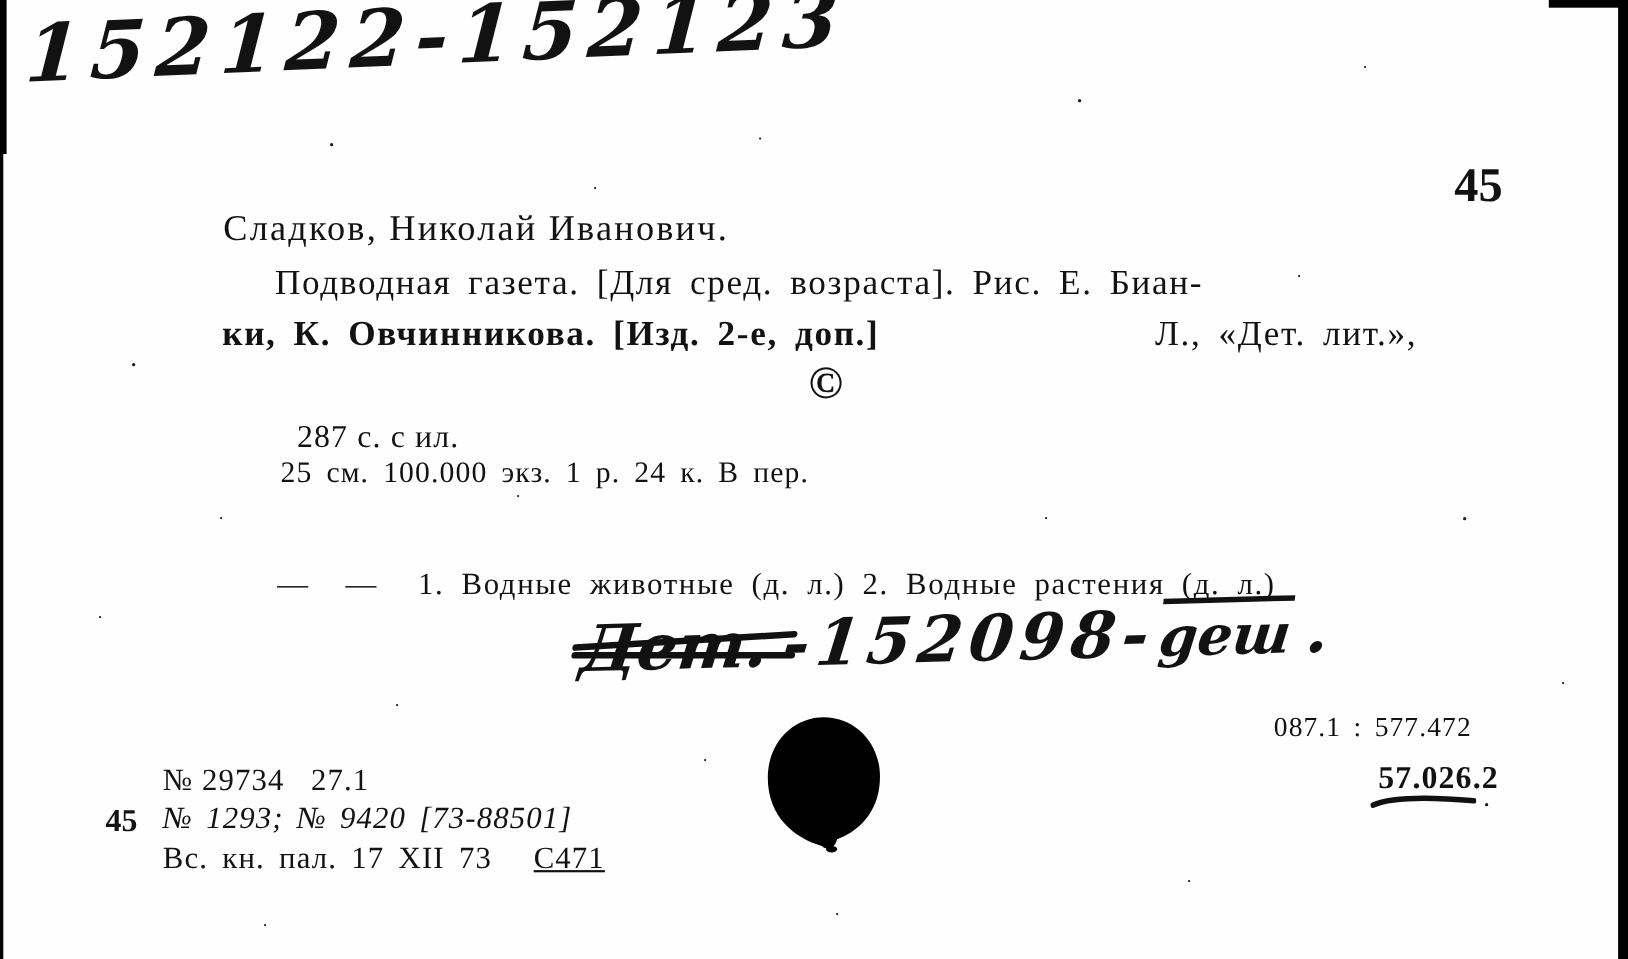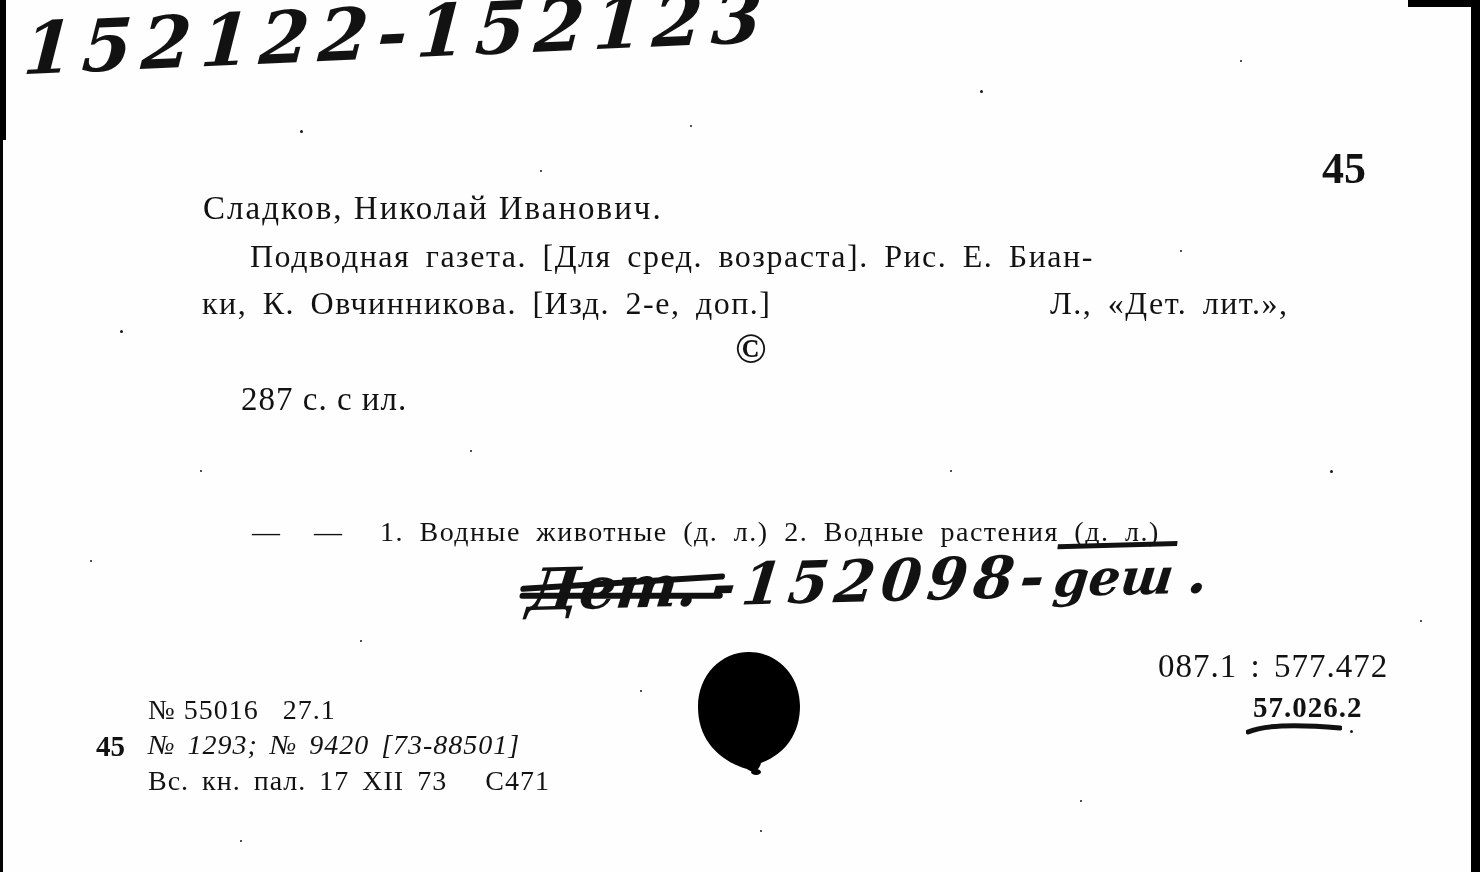--- a/index.html
+++ b/index.html
@@ -9,41 +9,41 @@
     background:#fefefe;
     overflow:hidden;
     font-family:"Liberation Serif","DejaVu Serif",serif;
     color:#121212;
   }
   .abs{position:absolute;white-space:nowrap;}
 
   
   .author{left:203px;top:190px;font-size:33px;font-weight:normal;letter-spacing:2px;}
   .tline1{left:250px;top:238px;font-size:32px;letter-spacing:1.5px;word-spacing:6px;}
-  .tline2{left:202px;top:285px;font-size:32px;letter-spacing:1.5px;word-spacing:6px;}
+  .tline2{left:202px;top:285px;font-size:32px;letter-spacing:1.5px;word-spacing:6px;font-weight:bold;}
   .publisher{left:1050px;top:285px;font-size:32px;letter-spacing:1.5px;word-spacing:6px;}
   .tline3{left:202px;top:330px;font-size:32px;letter-spacing:1.5px;}
   .copyright{left:735px;top:325px;font-size:42px;font-weight:bold;}
-  .pagination{left:241px;top:381px;font-size:33px;letter-spacing:1px;}
+  .pagination{left:270px;top:381px;font-size:29px;letter-spacing:1px;}
   .formatline{left:255px;top:414px;font-size:27px;letter-spacing:1px;word-spacing:5px;}
   .tracings{left:252px;top:516px;font-size:28px;letter-spacing:1.5px;word-spacing:7px;text-align:right;}
   .tracings .dashes{margin-right:28px;letter-spacing:10px;}
 
   .pageno{left:1322px;top:143px;font-size:44px;font-weight:bold;}
 
-  .udc{left:1158px;top:648px;font-size:33px;letter-spacing:1px;word-spacing:4px;}
+  .udc{left:1158px;top:648px;font-size:25px;letter-spacing:1px;word-spacing:4px;}
   .index2{left:1253px;top:691px;font-size:29px;font-weight:bold;letter-spacing:1px;text-align:right;}
   .index2-underline{left:1246px;top:722px;}
 
   .f-line1{left:148px;top:694px;font-size:28px;letter-spacing:1px;}
   .f-line1 .extra{margin-left:24px;}
   .f-card{left:96px;top:730px;font-size:29px;font-weight:bold;}
   .f-line2{left:148px;top:729px;font-size:28px;letter-spacing:1px;word-spacing:4px;font-style:italic;}
   .f-line3{left:148px;top:765px;font-size:28px;letter-spacing:1px;word-spacing:5px;}
-  .f-line3 .code{margin-left:38px;}
+  .f-line3 .code{margin-left:38px;text-decoration:underline;}
 
   
   .hand{
     font-family:"DejaVu Serif",serif;
     font-style:italic;
     font-weight:bold;
   }
   .accession{
     left:26px;top:6px;
     font-size:72px;
@@ -100,41 +100,42 @@
 
   <div class="abs tline2">ки, К. Овчинникова. [Изд. 2-е, доп.]</div>
 
   <div class="abs publisher">Л., «Дет. лит.»,</div>
 
 
   <div class="abs copyright">©</div>
 
   <div class="abs pagination">287 с. с ил.</div>
 
+  <div class="abs formatline">25 см. 100.000 экз. 1 р. 24 к. В пер.</div>
 
   <div class="abs tracings">
     <span class="dashes">— —</span><span>1. Водные животные (д. л.) 2. Водные растения (д. л.)</span>
   </div>
 
   <div class="abs hand hw-note">
     <span class="crossed">
       <span>Дет.</span>
       <span class="strike1"></span>
       <span class="strike2"></span>
     </span><span class="num">-152098-</span><span class="tail">geш</span><span class="dot">.</span>
   </div>
 
   <div class="abs udc">087.1 : 577.472</div>
   <div class="abs index2">57.026.2</div>
   <svg class="abs index2-underline" width="96" height="14" viewBox="0 0 96 14">
     <path d="M2,10 C20,2 60,3 94,6" stroke="#111" stroke-width="5" fill="none" stroke-linecap="round"></path>
   </svg>
 
   <div class="abs f-line1">
-    <span>№ 55016</span><span class="extra">27.1</span>
+    <span>№ 29734</span><span class="extra">27.1</span>
   </div>
   <div class="abs f-card">45</div>
   <div class="abs f-line2">№ 1293; № 9420 [73-88501]</div>
   <div class="abs f-line3">
     <span>Вс. кн. пал. 17 XII 73</span><span class="code">С471</span>
   </div>
 
   <svg class="abs ink-blot" width="112" height="128" viewBox="0 0 112 128">
     <path d="M56,2 C84,2 107,25 107,56 C107,84 92,104 68,113 C66,121 60,124 54,119
              C30,112 5,93 5,57 C5,25 28,2 56,2 Z" fill="#000"></path>

